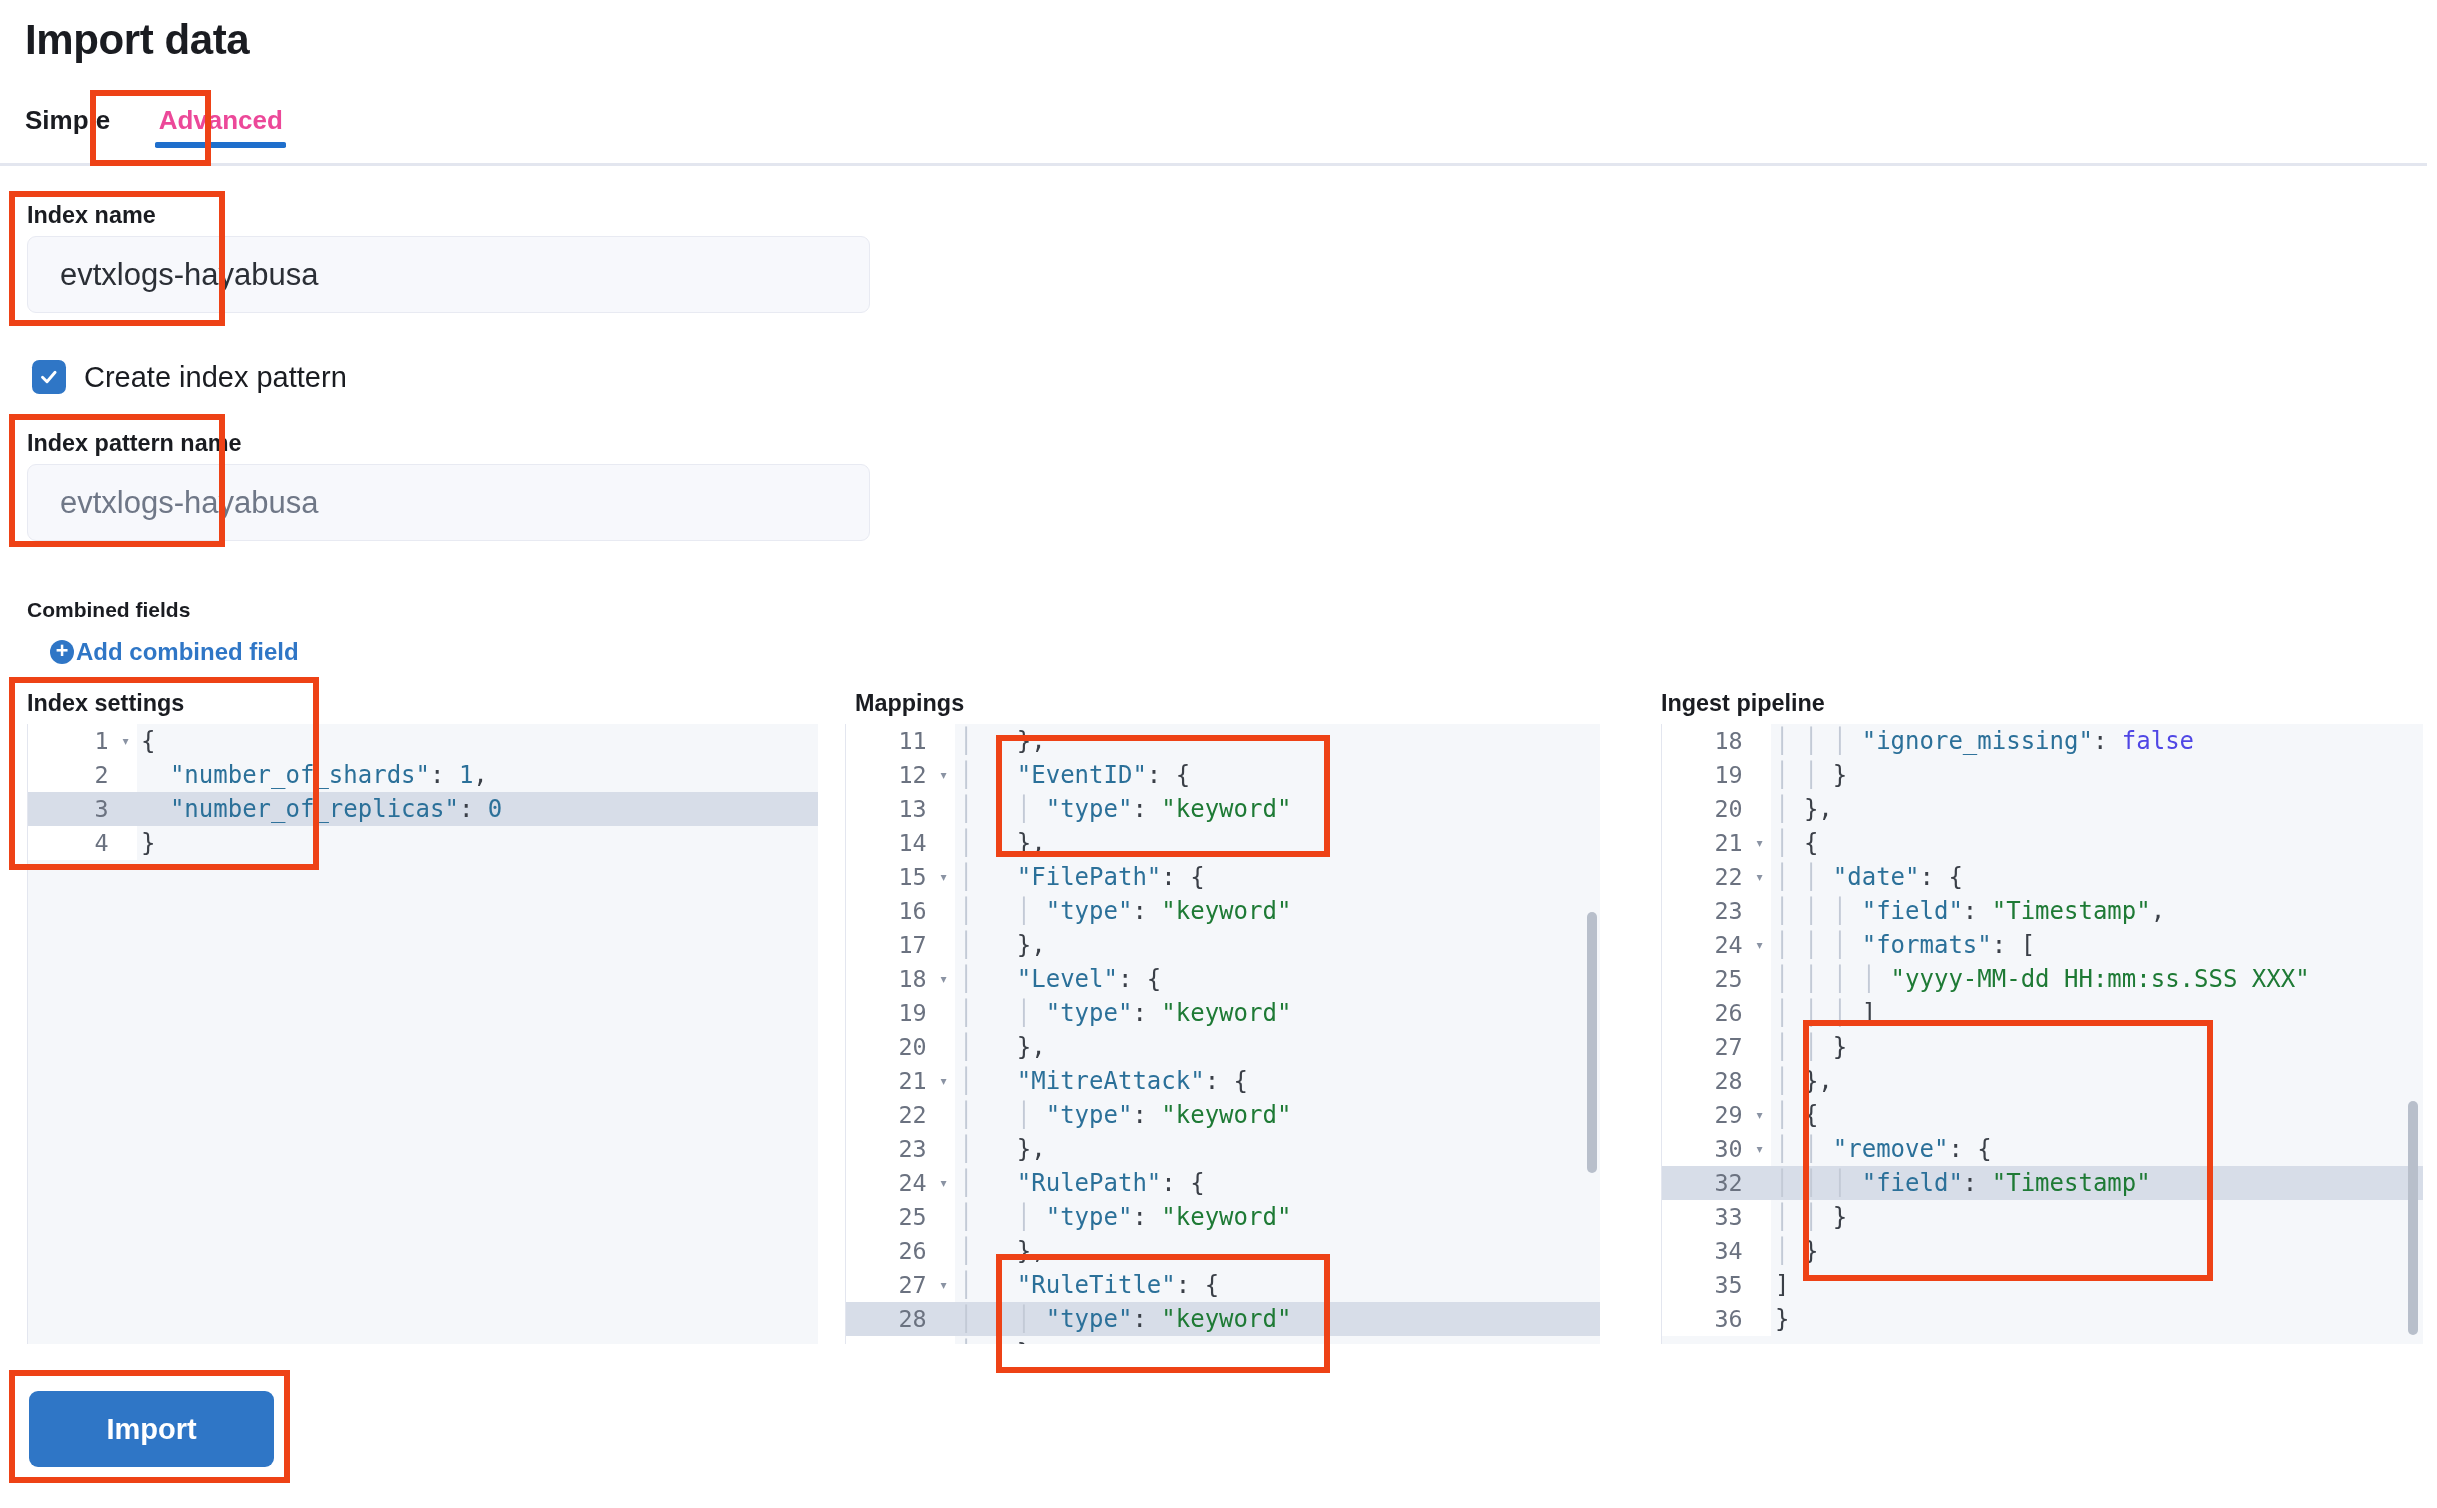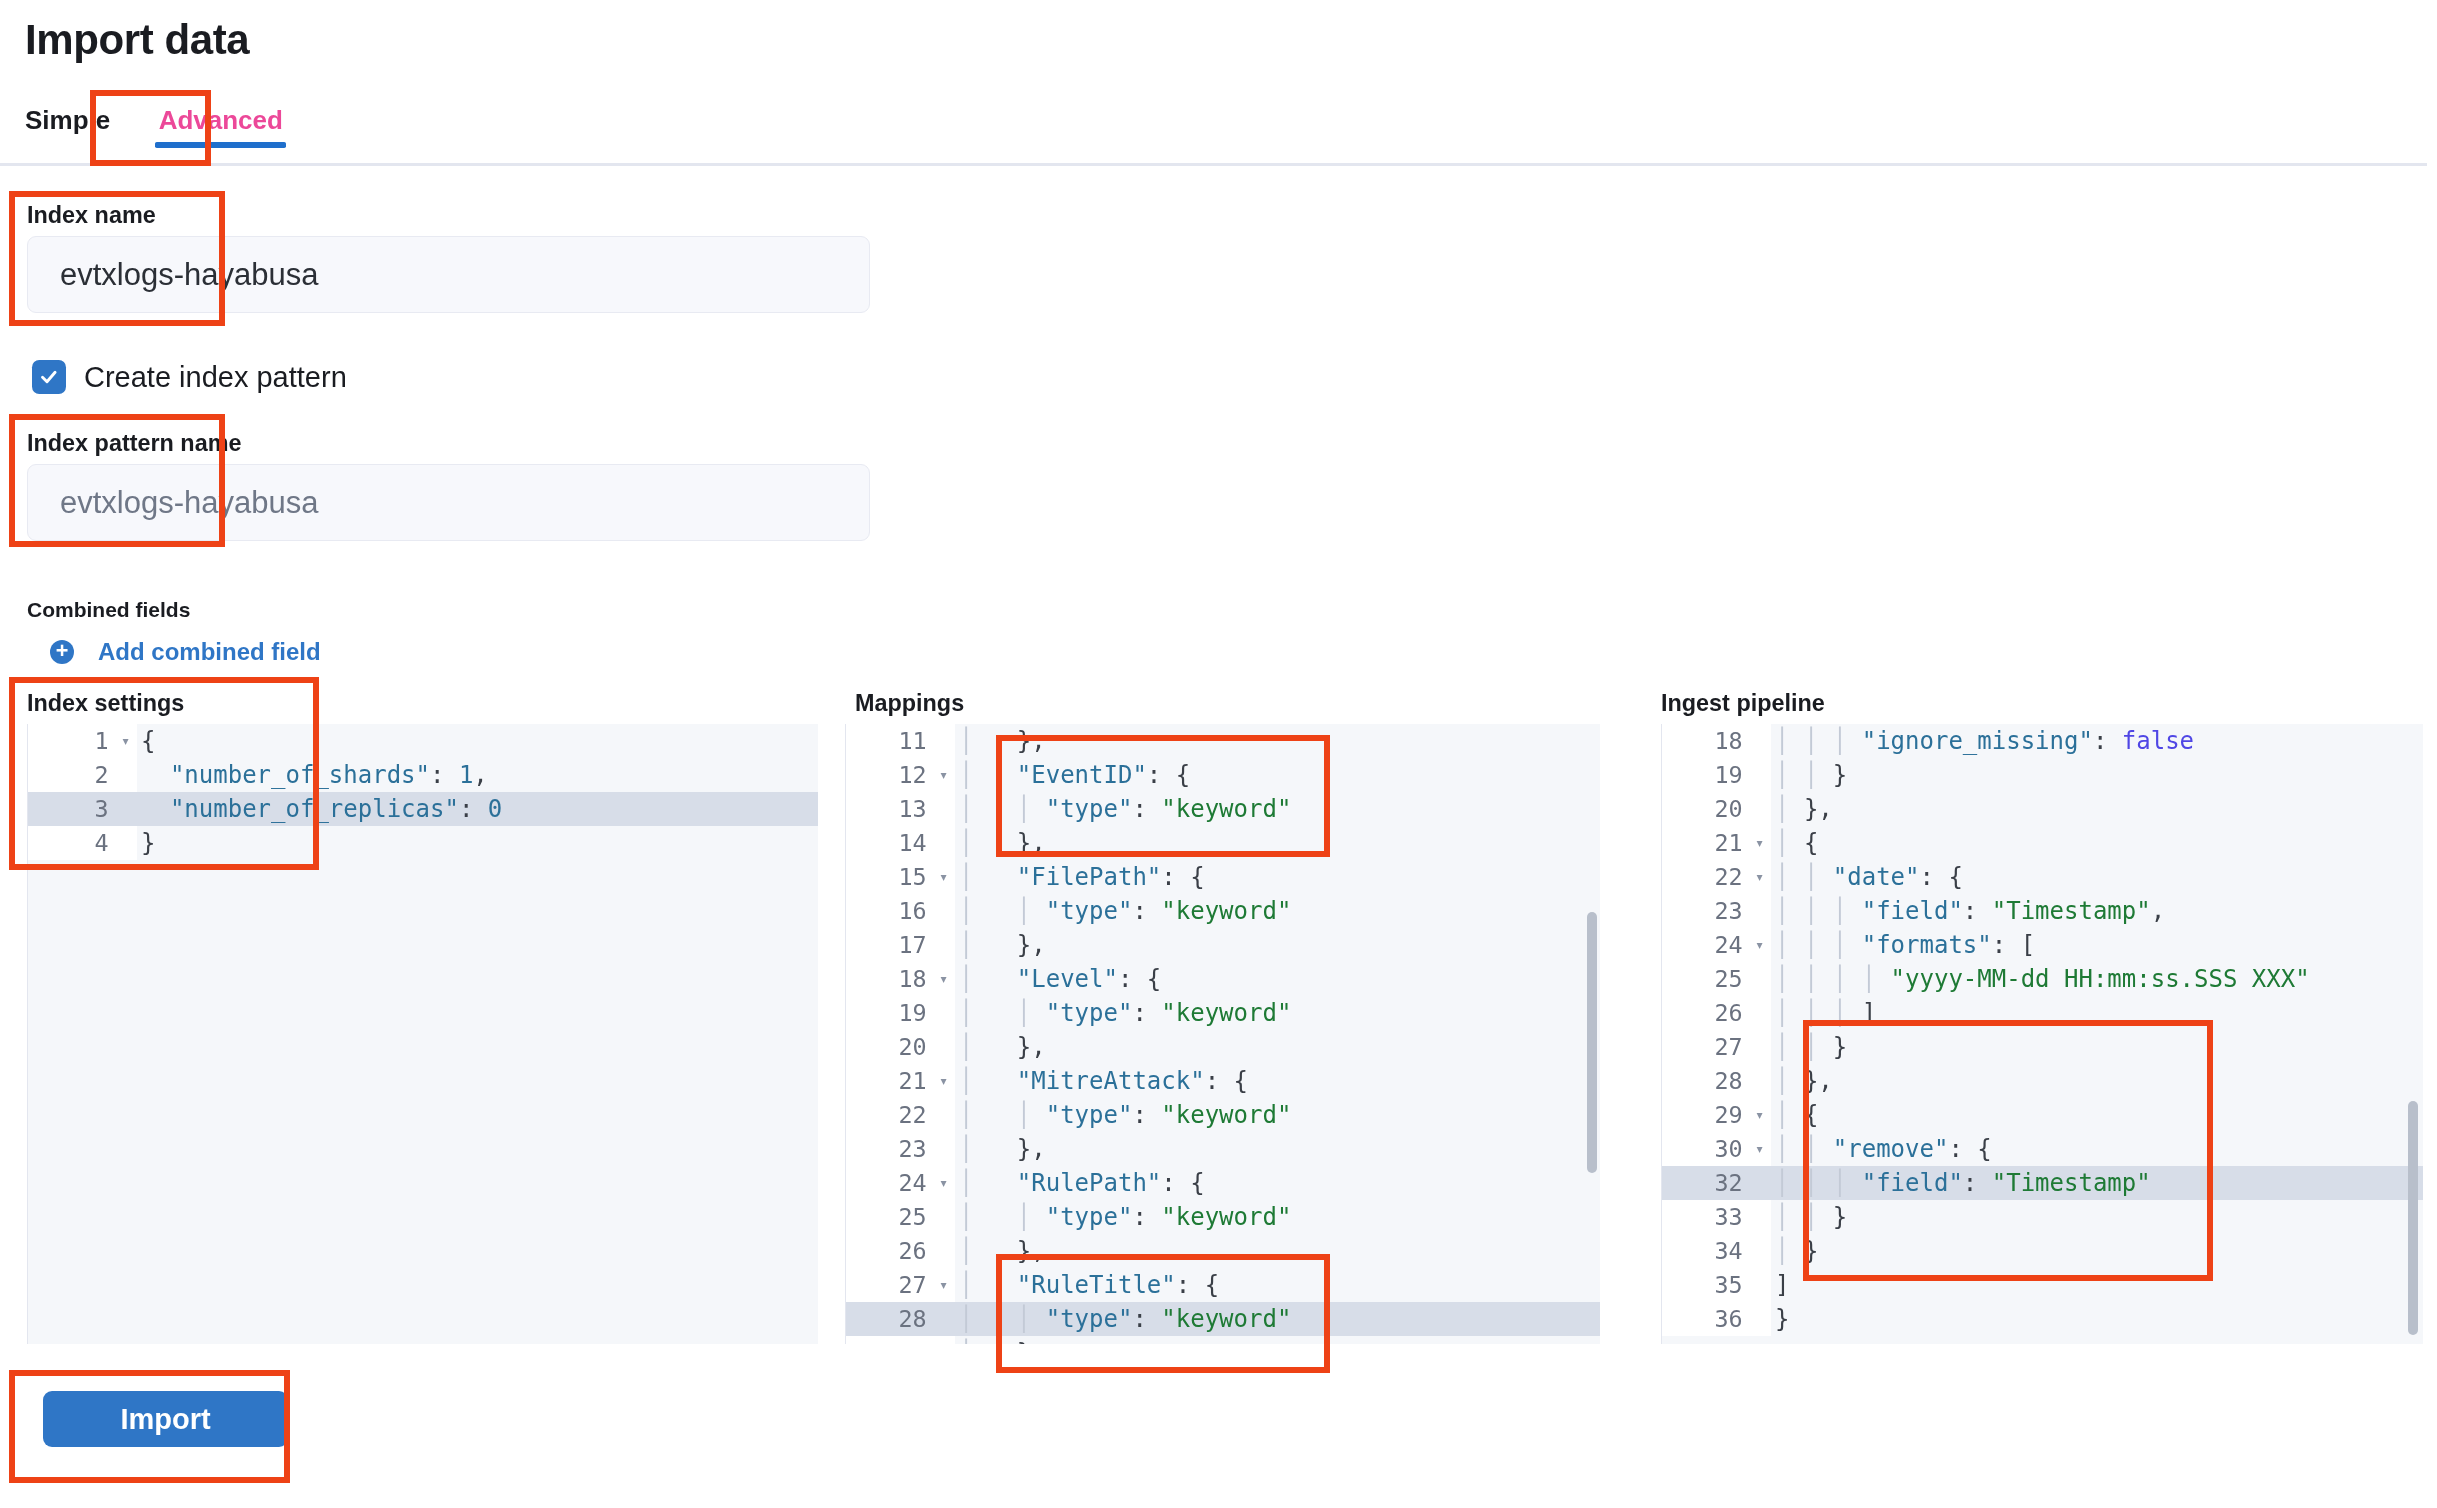--- a/index.html
+++ b/index.html
@@ -54,21 +54,21 @@
     display:flex; align-items:center; justify-content:center;
   }
   .cbox svg { display:block; }
   .cbox-label { font-size:29px; color:#1a1c21; }
 
   #lbl-index-pattern { position:absolute; left:27px; top:430px; }
   #inp-index-pattern { position:absolute; left:27px; top:464px; }
 
   #lbl-combined { position:absolute; left:27px; top:598px; font-size:21px; font-weight:700; }
   .add-combined {
-    position:absolute; left:50px; top:638px; display:flex; align-items:center; gap:24px;
+    position:absolute; left:50px; top:638px; display:flex; align-items:center; gap:2px;
     color:#2f76c6; font-size:24px; font-weight:600; cursor:pointer;
   }
   .plus-icon {
     width:24px; height:24px; border-radius:50%; background:#2f76c6;
     display:flex; align-items:center; justify-content:center; flex:0 0 auto;
   }
   .plus-icon::before {
     content:"+"; color:#fff; font-size:21.6px; line-height:1; font-weight:700;
     margin-top:-1.8px;
   }
@@ -114,21 +114,21 @@
   .g   { color:#c3cad6; }   
 
   .vscroll {
     position:absolute; width:10px; border-radius:5.4px; background:#b8bfcb;
   }
   #sb-mappings { left:1587px; top:912px; height:261px; }
   #sb-ingest   { left:2408px; top:1101px; height:234px; }
 
   
   .import-btn {
-    position:absolute; left:43px; top:1391px; width:245px; height:56px;
+    position:absolute; left:29px; top:1391px; width:245px; height:76px;
     background:#2f76c6; color:#ffffff; border:none; border-radius:9px;
     font-size:29px; font-weight:600; font-family:"Liberation Sans", sans-serif;
     cursor:pointer; display:flex; align-items:center; justify-content:center;
   }
 
   
   .redbox {
     position:absolute; border:6.3px solid #ee4216; pointer-events:none;
   }
 </style>

